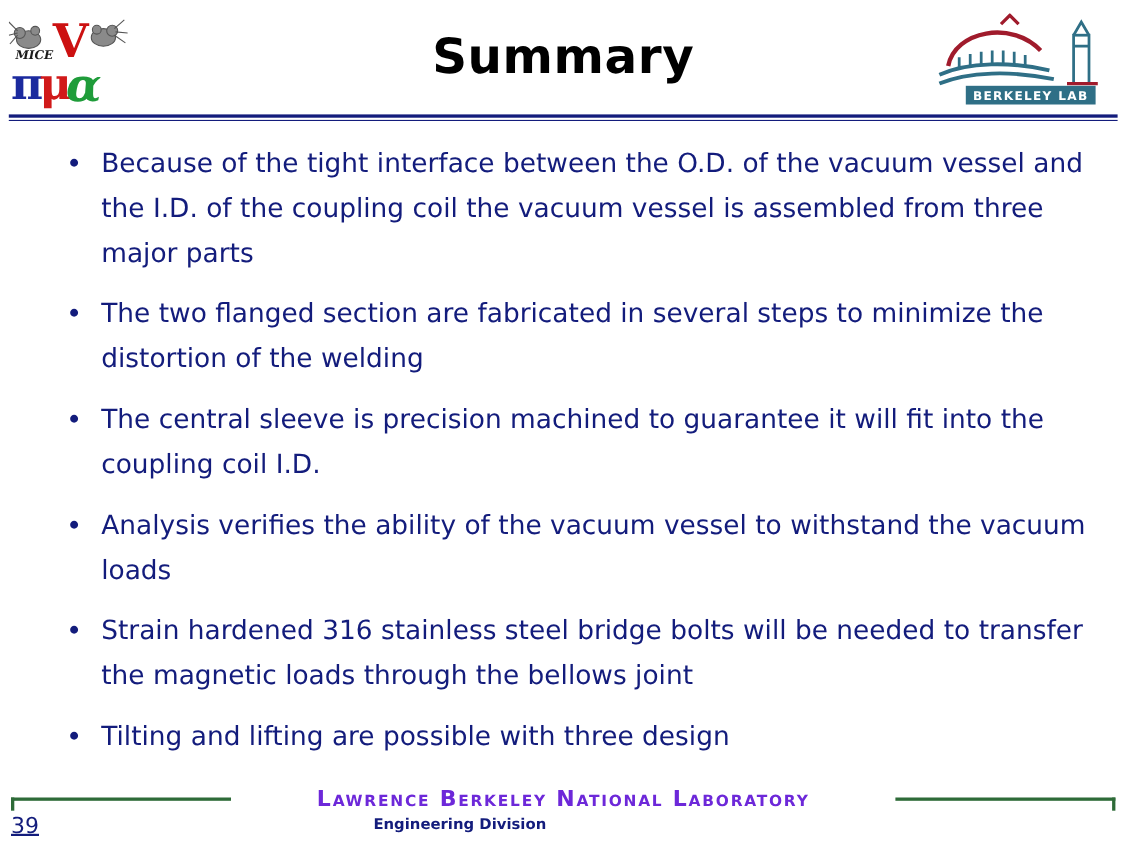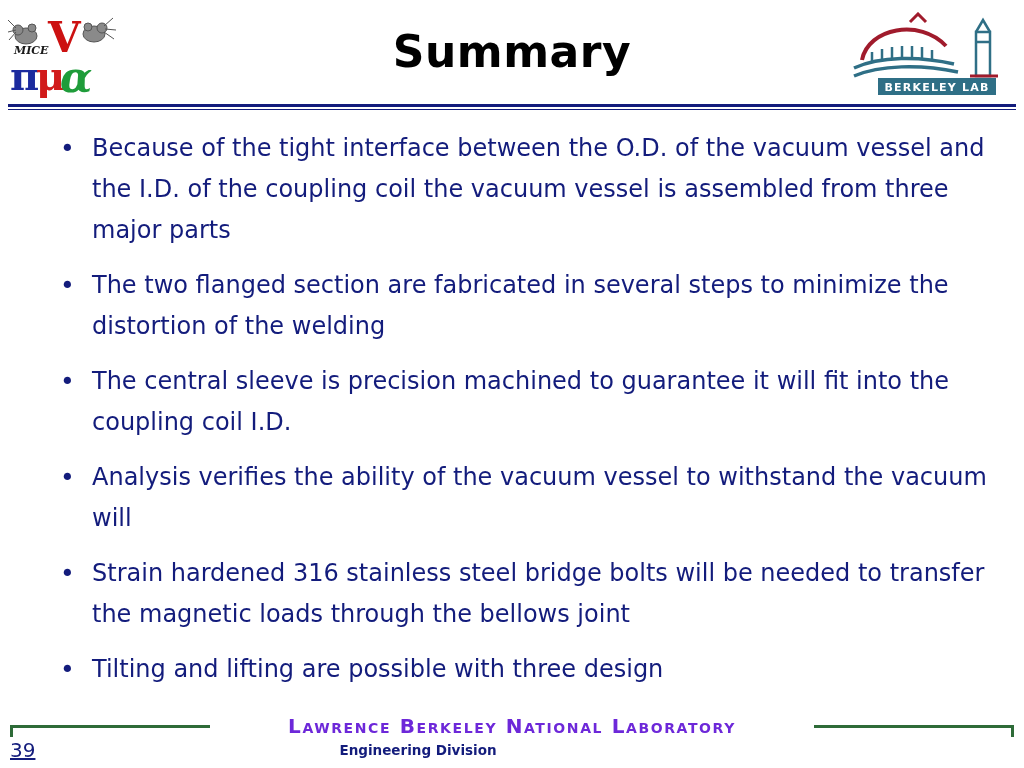--- a/index.html
+++ b/index.html
@@ -253,21 +253,21 @@
     <span class="bullet-text">The two flanged section are fabricated in several steps to minimize the distortion of the welding</span>
   </div>
 
   <div class="bullet-row">
     <span class="bullet-mark">•</span>
     <span class="bullet-text">The central sleeve is precision machined to guarantee it will fit into the coupling coil I.D.</span>
   </div>
 
   <div class="bullet-row">
     <span class="bullet-mark">•</span>
-    <span class="bullet-text">Analysis verifies the ability of the vacuum vessel to withstand the vacuum will</span>
+    <span class="bullet-text">Analysis verifies the ability of the vacuum vessel to withstand the vacuum loads</span>
   </div>
 
   <div class="bullet-row">
     <span class="bullet-mark">•</span>
     <span class="bullet-text">Strain hardened 316 stainless steel bridge bolts will be needed to transfer the magnetic loads through the bellows joint</span>
   </div>
 
   <div class="bullet-row">
     <span class="bullet-mark">•</span>
     <span class="bullet-text">Tilting and lifting are possible with three design</span>

